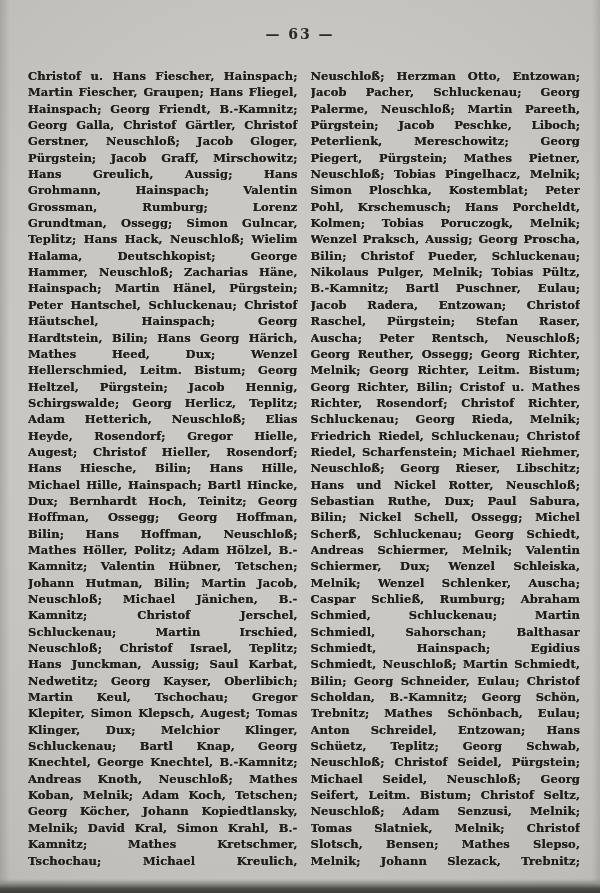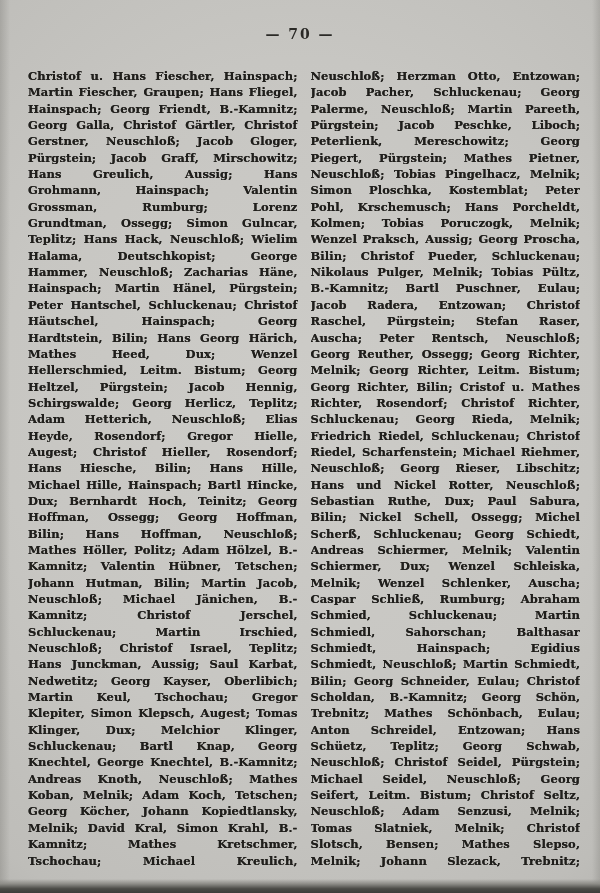--- a/index.html
+++ b/index.html
@@ -80,21 +80,21 @@
     width: 8px;
     height: 100%;
     background: linear-gradient(to left, rgba(120,119,114,0.3), rgba(120,119,114,0));
   }
 </style>
 </head>
 <body>
 
 <div class="scan-page">
 
-  <div class="page-number">— 70 —</div>
+  <div class="page-number">— 63 —</div>
 
   <div class="columns">
     <div class="text-column">Christof u. Hans Fiescher, Hainspach; Martin Fiescher, Graupen; Hans Fliegel, Hainspach; Georg Friendt, B.-Kamnitz; Georg Galla, Christof Gärtler, Christof Gerstner, Neuschloß; Jacob Gloger, Pürgstein; Jacob Graff, Mirschowitz; Hans Greulich, Aussig; Hans Grohmann, Hainspach; Valentin Grossman, Rumburg; Lorenz Grundtman, Ossegg; Simon Gulncar, Teplitz; Hans Hack, Neuschloß; Wielim Halama, Deutschkopist; George Hammer, Neuschloß; Zacharias Häne, Hainspach; Martin Hänel, Pürgstein; Peter Hantschel, Schluckenau; Christof Häutschel, Hainspach; Georg Hardtstein, Bilin; Hans Georg Härich, Mathes Heed, Dux; Wenzel Hellerschmied, Leitm. Bistum; Georg Heltzel, Pürgstein; Jacob Hennig, Schirgswalde; Georg Herlicz, Teplitz; Adam Hetterich, Neuschloß; Elias Heyde, Rosendorf; Gregor Hielle, Augest; Christof Hieller, Rosendorf; Hans Hiesche, Bilin; Hans Hille, Michael Hille, Hainspach; Bartl Hincke, Dux; Bernhardt Hoch, Teinitz; Georg Hoffman, Ossegg; Georg Hoffman, Bilin; Hans Hoffman, Neuschloß; Mathes Höller, Politz; Adam Hölzel, B.-Kamnitz; Valentin Hübner, Tetschen; Johann Hutman, Bilin; Martin Jacob, Neuschloß; Michael Jänichen, B.-Kamnitz; Christof Jerschel, Schluckenau; Martin Irschied, Neuschloß; Christof Israel, Teplitz; Hans Junckman, Aussig; Saul Karbat, Nedwetitz; Georg Kayser, Oberlibich; Martin Keul, Tschochau; Gregor Klepiter, Simon Klepsch, Augest; Tomas Klinger, Dux; Melchior Klinger, Schluckenau; Bartl Knap, Georg Knechtel, George Knechtel, B.-Kamnitz; Andreas Knoth, Neuschloß; Mathes Koban, Melnik; Adam Koch, Tetschen; Georg Köcher, Johann Kopiedtlansky, Melnik; David Kral, Simon Krahl, B.-Kamnitz; Mathes Kretschmer, Tschochau; Michael Kreulich, Neuschloß; Georg Kreulich, B.-Kamnitz; Hans Kutscher, Liboch; Georg Lang, Leitm. Bistum; Simon Langhans, B.-Kamnitz; Hans Leuerman, Schluckenau; Tobias Liere, Libschitz; Andreas Lorenz, Aussig; Hans Lössel, Pürgstein; Caspar Loth, Hainspach; Georg Maleny, Nedwetitz; Nikolaus Malitschka, Libochowitz; Georg Marschner, Schluckenau; Sebastian Martin, Tschochau; Bartel Meltzel, Pürgstein; Jacob Menschel, Teplitz; Simon Merstied, Entzowan; Hans Mezel, Rumburg; Bartl Mieze, Tschischklowitz; Christof Möller, Schluckenau; Andreas Müller, Melnik; Hans Georg Müller, B.-Kamnitz; Georg u. Wenzel Müller, Neuschloß; Hans Müller, Sahorschan; Hans Münch, Aussig; Hans Münster, Koschtitz; Jacob Okernie, Liboch; Mathes Ostwaldt, Bilin; Christof Otto, Rumburg; Georg Otto,</div>
     <div class="text-column">Neuschloß; Herzman Otto, Entzowan; Jacob Pacher, Schluckenau; Georg Palerme, Neuschloß; Martin Pareeth, Pürgstein; Jacob Peschke, Liboch; Peterlienk, Mereschowitz; Georg Piegert, Pürgstein; Mathes Pietner, Neuschloß; Tobias Pingelhacz, Melnik; Simon Ploschka, Kostemblat; Peter Pohl, Krschemusch; Hans Porcheldt, Kolmen; Tobias Poruczogk, Melnik; Wenzel Praksch, Aussig; Georg Proscha, Bilin; Christof Pueder, Schluckenau; Nikolaus Pulger, Melnik; Tobias Pültz, B.-Kamnitz; Bartl Puschner, Eulau; Jacob Radera, Entzowan; Christof Raschel, Pürgstein; Stefan Raser, Auscha; Peter Rentsch, Neuschloß; Georg Reuther, Ossegg; Georg Richter, Melnik; Georg Richter, Leitm. Bistum; Georg Richter, Bilin; Cristof u. Mathes Richter, Rosendorf; Christof Richter, Schluckenau; Georg Rieda, Melnik; Friedrich Riedel, Schluckenau; Christof Riedel, Scharfenstein; Michael Riehmer, Neuschloß; Georg Rieser, Libschitz; Hans und Nickel Rotter, Neuschloß; Sebastian Ruthe, Dux; Paul Sabura, Bilin; Nickel Schell, Ossegg; Michel Scherß, Schluckenau; Georg Schiedt, Andreas Schiermer, Melnik; Valentin Schiermer, Dux; Wenzel Schleiska, Melnik; Wenzel Schlenker, Auscha; Caspar Schließ, Rumburg; Abraham Schmied, Schluckenau; Martin Schmiedl, Sahorschan; Balthasar Schmiedt, Hainspach; Egidius Schmiedt, Neuschloß; Martin Schmiedt, Bilin; Georg Schneider, Eulau; Christof Scholdan, B.-Kamnitz; Georg Schön, Trebnitz; Mathes Schönbach, Eulau; Anton Schreidel, Entzowan; Hans Schüetz, Teplitz; Georg Schwab, Neuschloß; Christof Seidel, Pürgstein; Michael Seidel, Neuschloß; Georg Seifert, Leitm. Bistum; Christof Seltz, Neuschloß; Adam Senzusi, Melnik; Tomas Slatniek, Melnik; Christof Slotsch, Bensen; Mathes Slepso, Melnik; Johann Slezack, Trebnitz; Georg Solan, Nedwetitz; Michael Sperling, Ossegg; Jacob Spudiera, Liebschitz; Wenzel Sstyba, Deutschkopist; Michael Stältzigk, B.-Kamnitz; Georg Stephan, Teplitz; Salomon Stöß, Ossegg; Paul Straka, Melnik; Tobias Strebner, Neuschloß; Hans Struntze, Dux; Mathes Teuffel, Pürgstein; Christof Teutschman, B.-Kamnitz; Melchior Thumb, Aussig; Mathes Thiel, Neuschloß; Hans Tiller, Dux; Christof Tischler, Neuschloß; Georg Thomaß, B.-Kamnitz; Christof Tonnert, Neuschloß; Paul Trotze, Aussig; Martin Vater, B.-Kamnitz; Georg u. Valentin Ulbricht, Hainspach; Hans Brbantschky, Kolmen; Martin Wagner, Aussig; Simon Warzizku, Libochowitz; Martin Weidlich, B.-Kamnitz; Georg Weigendt, Eulau; Jacob Wentzel, Sandau; Mar-</div>
   </div>
 
   <div class="side-shade-left"></div>
   <div class="side-shade-right"></div>
   <div class="bottom-edge"></div>
 

